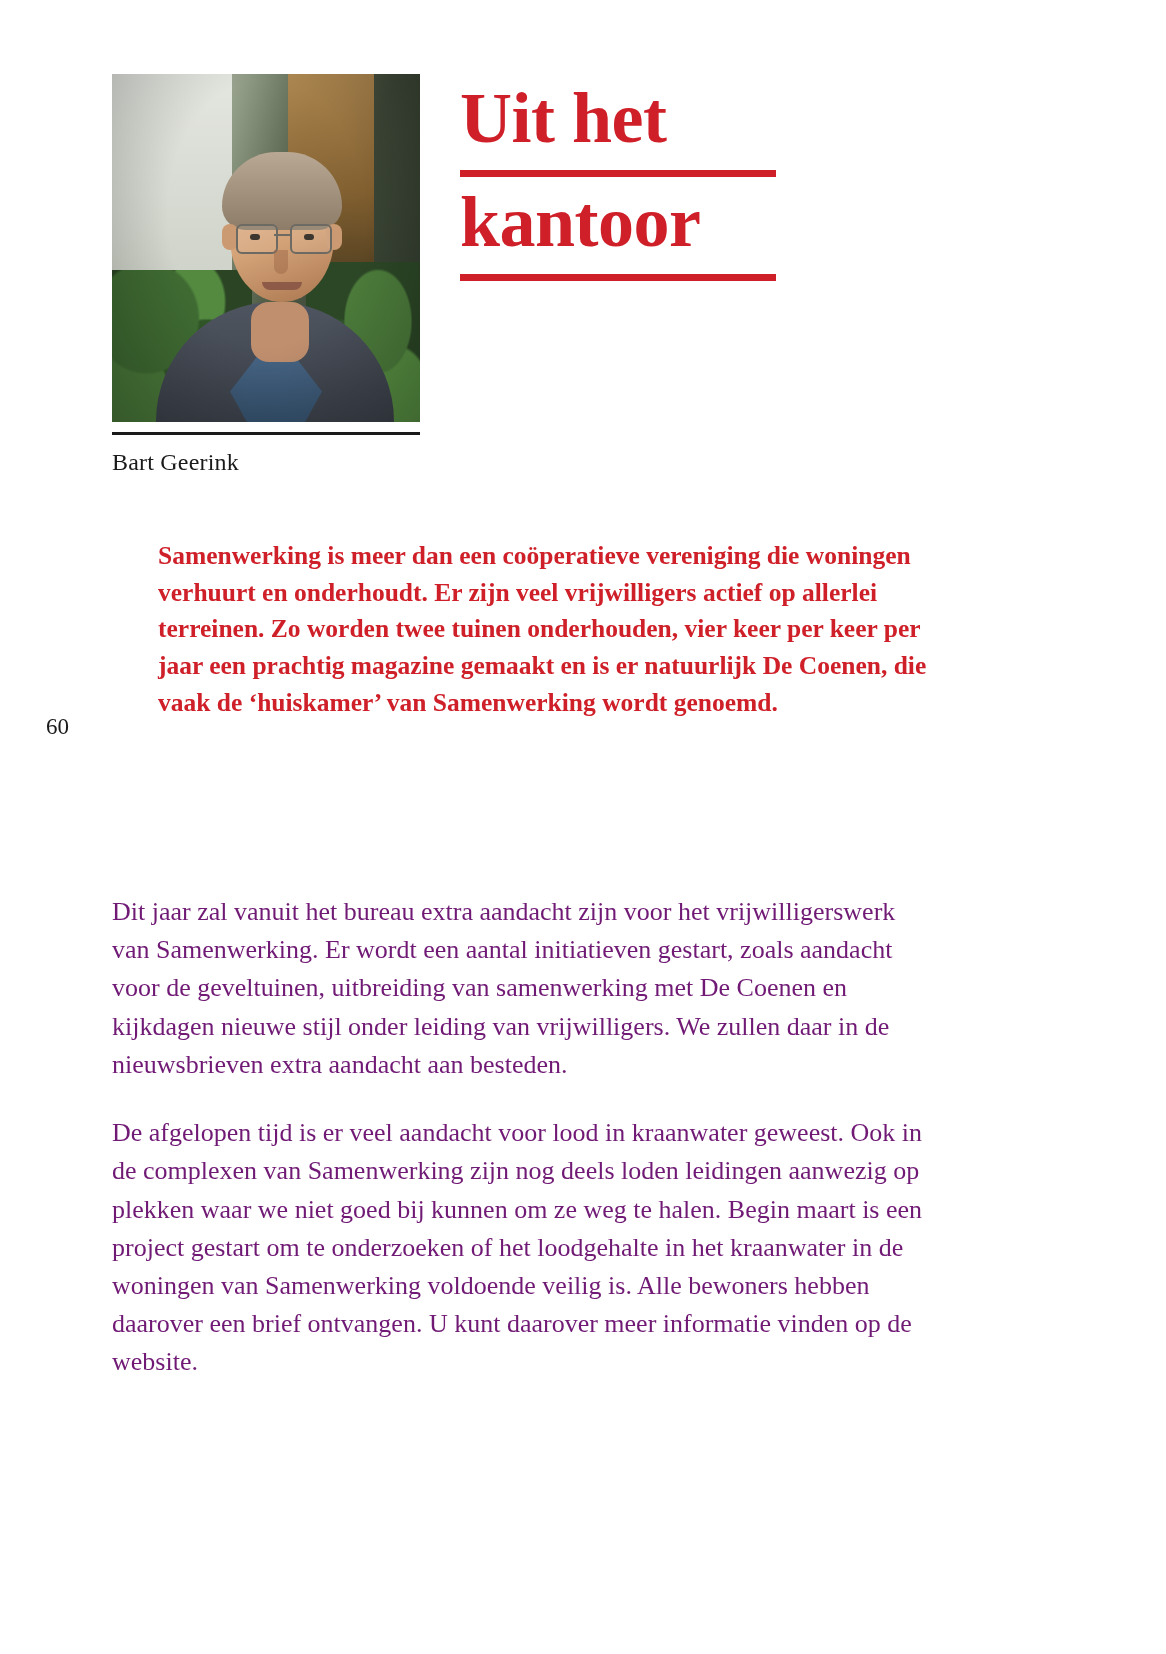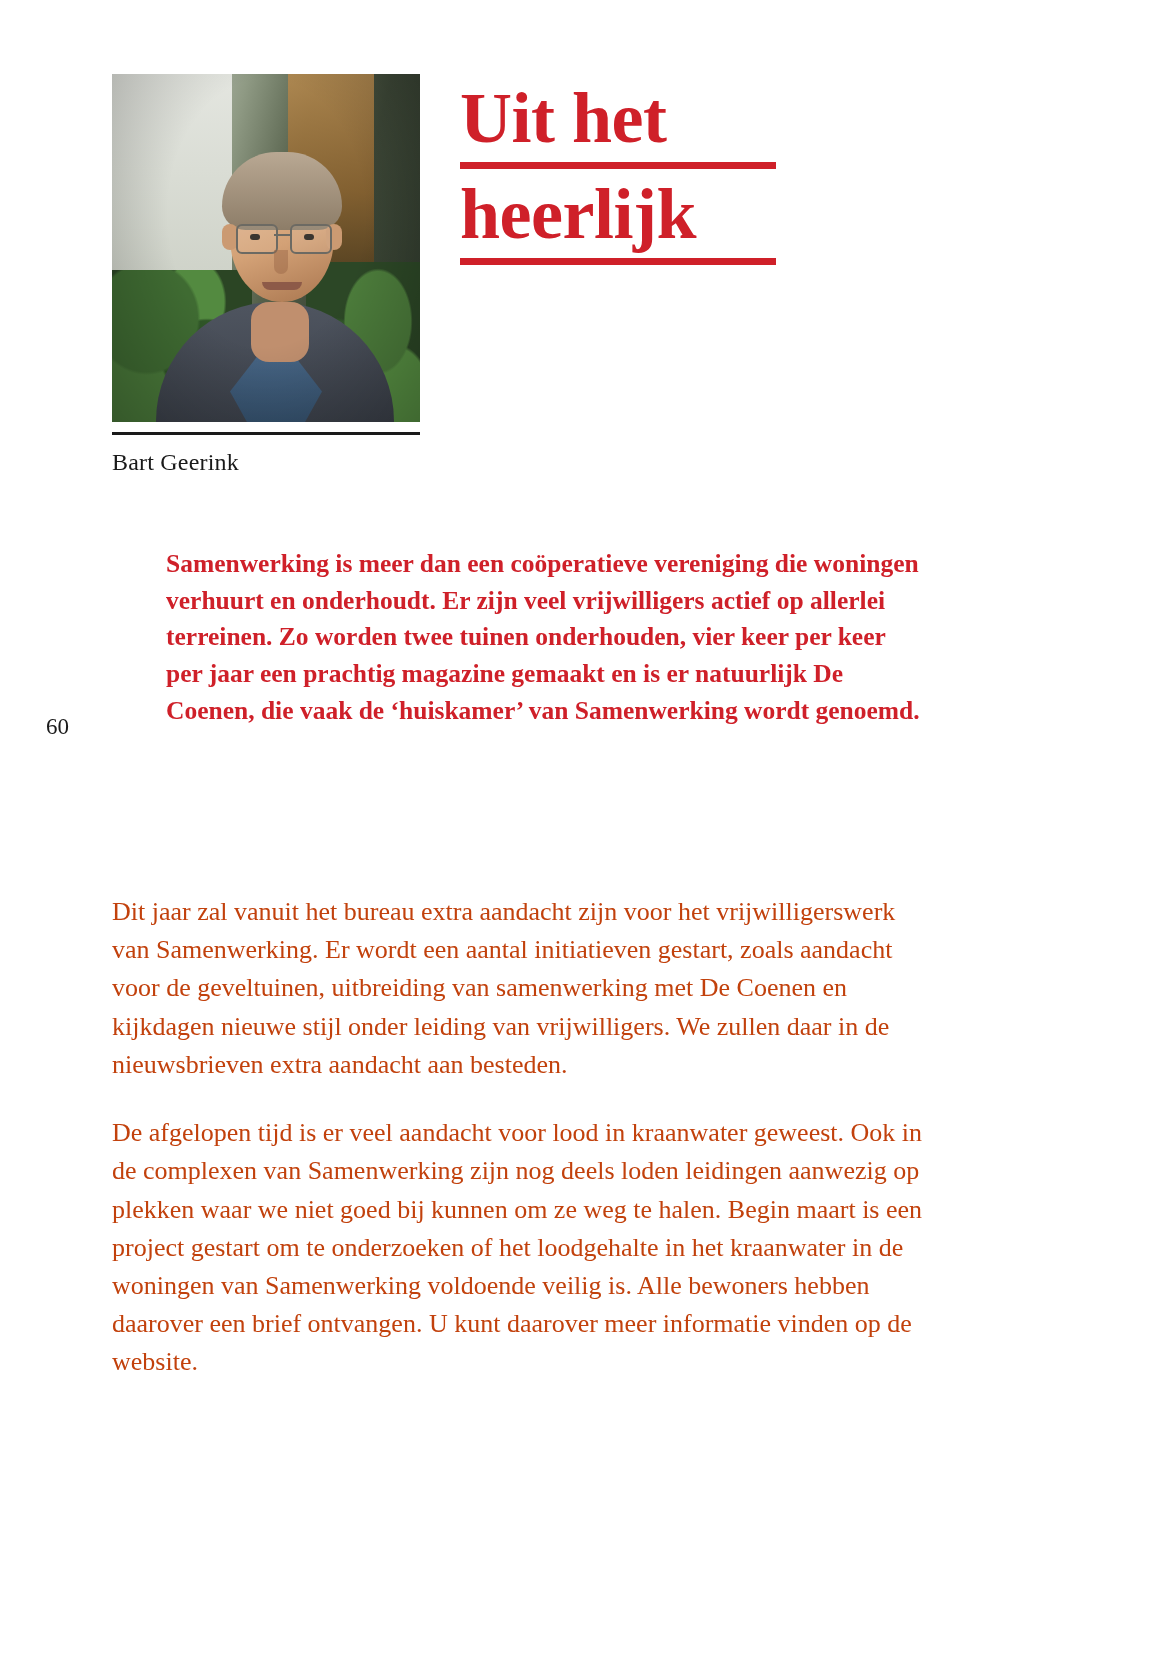--- a/index.html
+++ b/index.html
@@ -193,21 +193,21 @@
     top: 8px;
     width: 600px;
     color: #cf2029;
     font-weight: 700;
     font-size: 72px;
     line-height: 1.0;
     letter-spacing: -0.5px;
   }
   .title .line {
     display: block;
-    padding-bottom: 8px;
+    padding-bottom: 16px;
     border-bottom: 7px solid #cf2029;
     width: 316px;
     margin-bottom: 9px;
   }
   .title .line.second {
     width: 316px;
     margin-bottom: 0;
   }
 
   
@@ -223,32 +223,32 @@
   .lead {
     position: absolute;
     left: 148px;
     top: 528px;
     width: 790px;
     color: #cf2029;
     font-weight: 700;
     font-size: 25.5px;
     line-height: 1.44;
   }
-  .lead p { margin: 18px; }
+  .lead p { margin: 10px; }
   .lead p + p { margin-top: 0; }
 
   
   .body {
     position: absolute;
     left: 112px;
     top: 893px;
     width: 820px;
     font-size: 26px;
     line-height: 1.47;
-    color: #c2410c;
+    color: #701a75;
   }
   .body p { margin: 0 0 30px 0; }
   .body p:last-child { margin-bottom: 12px; }
 </style>
 </head>
 <body>
 
 <div class="page">
 
   <div class="header">
@@ -275,21 +275,21 @@
         <div class="ph-nose"></div>
         <div class="ph-mouth"></div>
         <div class="ph-vignette"></div>
       </div>
       <div class="portrait-rule"></div>
       <div class="caption">Bart Geerink</div>
     </div>
 
     <div class="title">
       <span class="line">Uit het</span>
-      <span class="line second">heerlijk</span>
+      <span class="line second">kantoor</span>
     </div>
 
   </div>
 
   <div class="page-number">60</div>
 
   <div class="lead">
     <p>Samenwerking is meer dan een coöperatieve vereniging die woningen verhuurt en onderhoudt. Er zijn veel vrijwilligers actief op allerlei terreinen. Zo worden twee tuinen onderhouden, vier keer per keer per jaar een prachtig magazine gemaakt en is er natuurlijk De Coenen, die vaak de ‘huiskamer’ van Samenwerking wordt genoemd.</p>
   </div>
 

